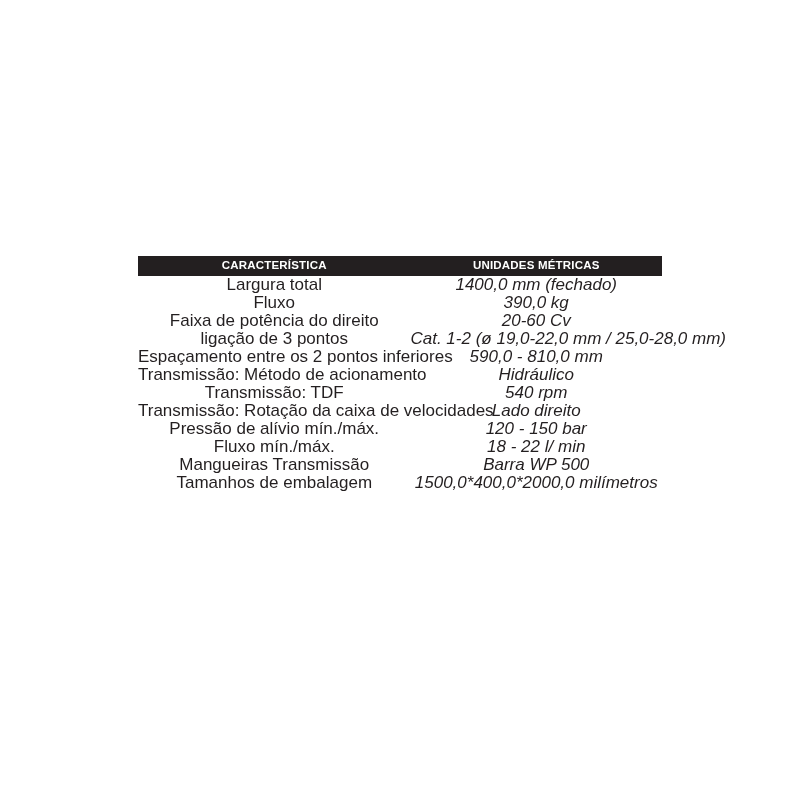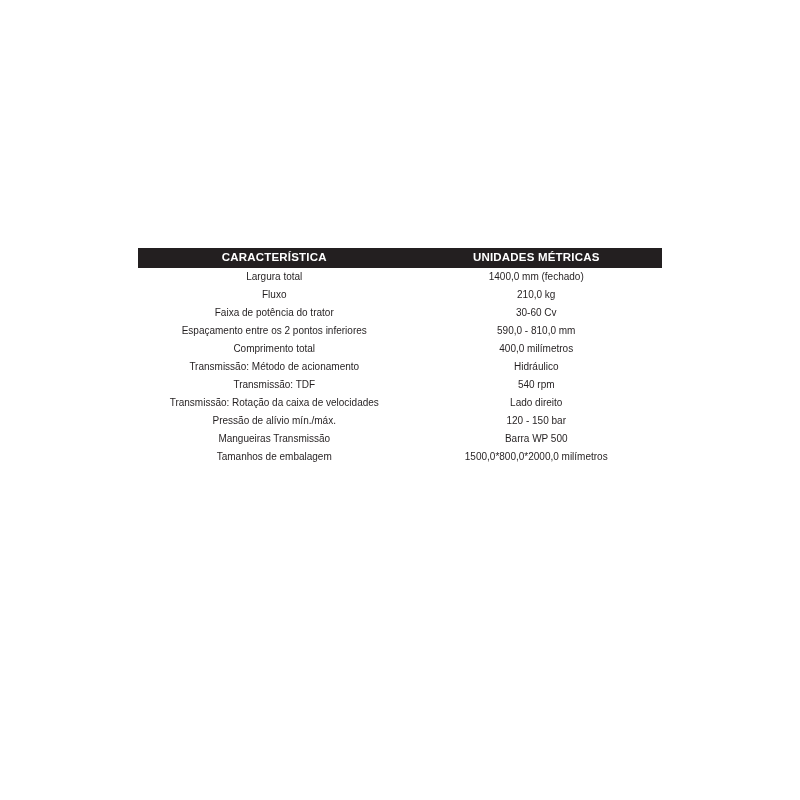--- a/index.html
+++ b/index.html
@@ -12,21 +12,21 @@
     height: 800px;
     font-family: "Liberation Sans", sans-serif;
     color: #231f20;
     position: relative;
     overflow: hidden;
   }
 
   .spec-table-wrapper {
     position: absolute;
     left: 138px;
-    top: 248px;
+    top: 256px;
     width: 524px;
   }
 
   table.spec-table {
     width: 100%;
     border-collapse: collapse;
     table-layout: fixed;
   }
 
   table.spec-table thead th {
@@ -42,87 +42,92 @@
 
   table.spec-table thead th.col-feature {
     width: 52%;
   }
   table.spec-table thead th.col-value {
     width: 48%;
     margin-top: 38px;
   }
 
   table.spec-table tbody td {
-    font-size: 10px;
+    font-size: 17px;
     color: #231f20;
     padding: 2px 0 2px 0;
     line-height: 14px;
     text-align: center;
     vertical-align: middle;
     white-space: nowrap;
   }
 
   table.spec-table tbody td.feature {
     text-align: center;
   }
   table.spec-table tbody td.value {
     text-align: center;
+    font-style: italic;
   }
 </style>
 </head>
 <body>
 
 <div class="spec-table-wrapper">
   <table class="spec-table">
     <thead>
       <tr>
         <th class="col-feature">CARACTERÍSTICA</th>
         <th class="col-value">UNIDADES MÉTRICAS</th>
       </tr>
     </thead>
     <tbody id="spec-body">
         <tr>
           <td class="feature">Largura total</td>
           <td class="value">1400,0 mm (fechado)</td>
         </tr>
         <tr>
           <td class="feature">Fluxo</td>
-          <td class="value">210,0 kg</td>
+          <td class="value">390,0 kg</td>
         </tr>
         <tr>
-          <td class="feature">Faixa de potência do trator</td>
-          <td class="value">30-60 Cv</td>
+          <td class="feature">Faixa de potência do direito</td>
+          <td class="value">20-60 Cv</td>
+        </tr>
+        <tr>
+          <td class="feature">ligação de 3 pontos</td>
+          <td class="value">Cat. 1-2 (ø 19,0-22,0 mm / 25,0-28,0 mm)</td>
         </tr>
         <tr>
           <td class="feature">Espaçamento entre os 2 pontos inferiores</td>
           <td class="value">590,0 - 810,0 mm</td>
-        </tr>
-        <tr>
-          <td class="feature">Comprimento total</td>
-          <td class="value">400,0 milímetros</td>
         </tr>
         <tr>
           <td class="feature">Transmissão: Método de acionamento</td>
           <td class="value">Hidráulico</td>
         </tr>
         <tr>
           <td class="feature">Transmissão: TDF</td>
           <td class="value">540 rpm</td>
         </tr>
         <tr>
           <td class="feature">Transmissão: Rotação da caixa de velocidades</td>
           <td class="value">Lado direito</td>
         </tr>
         <tr>
           <td class="feature">Pressão de alívio mín./máx.</td>
           <td class="value">120 - 150 bar</td>
         </tr>
         <tr>
+          <td class="feature">Fluxo mín./máx.</td>
+          <td class="value">18 - 22 l/ min</td>
+        </tr>
+        <tr>
           <td class="feature">Mangueiras Transmissão</td>
           <td class="value">Barra WP 500</td>
         </tr>
         <tr>
           <td class="feature">Tamanhos de embalagem</td>
-          <td class="value">1500,0*800,0*2000,0 milímetros</td>
+          <td class="value">1500,0*400,0*2000,0 milímetros</td>
         </tr>
       </tbody>
   </table>
 </div>
 
 </body></html>

